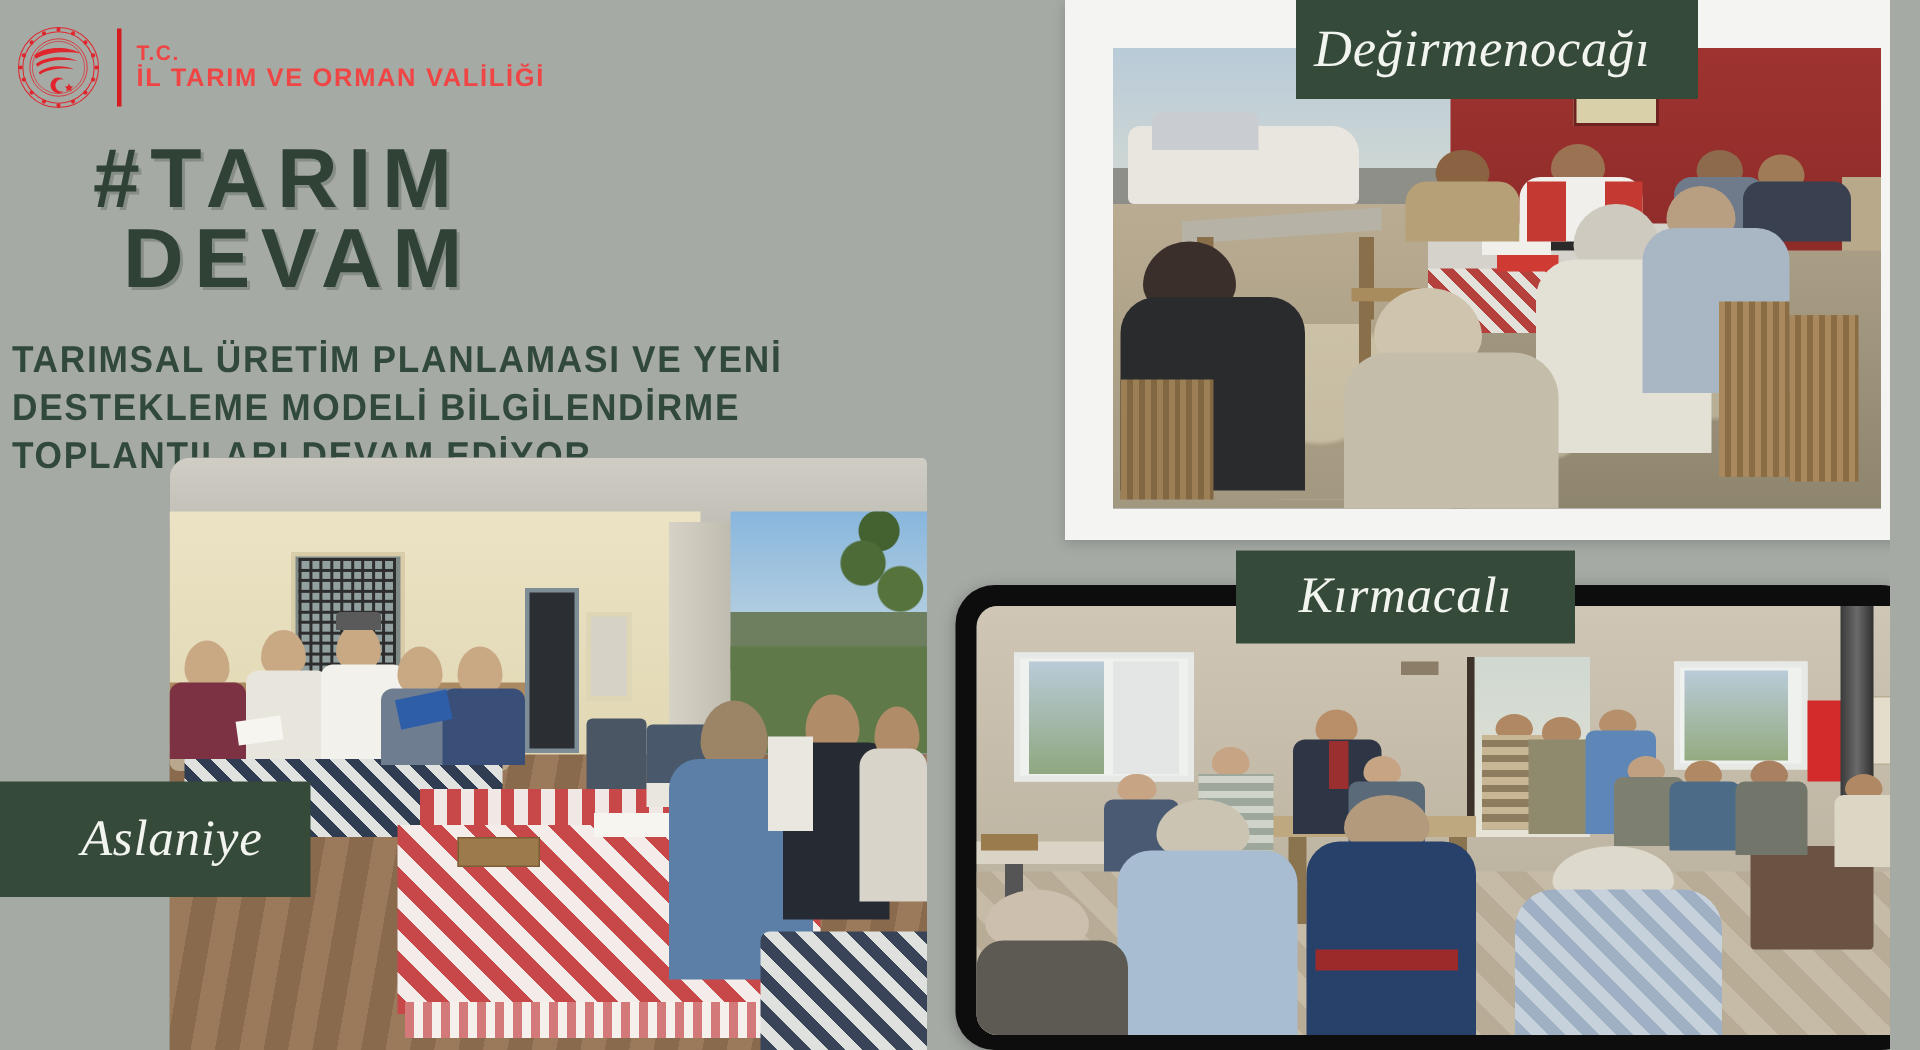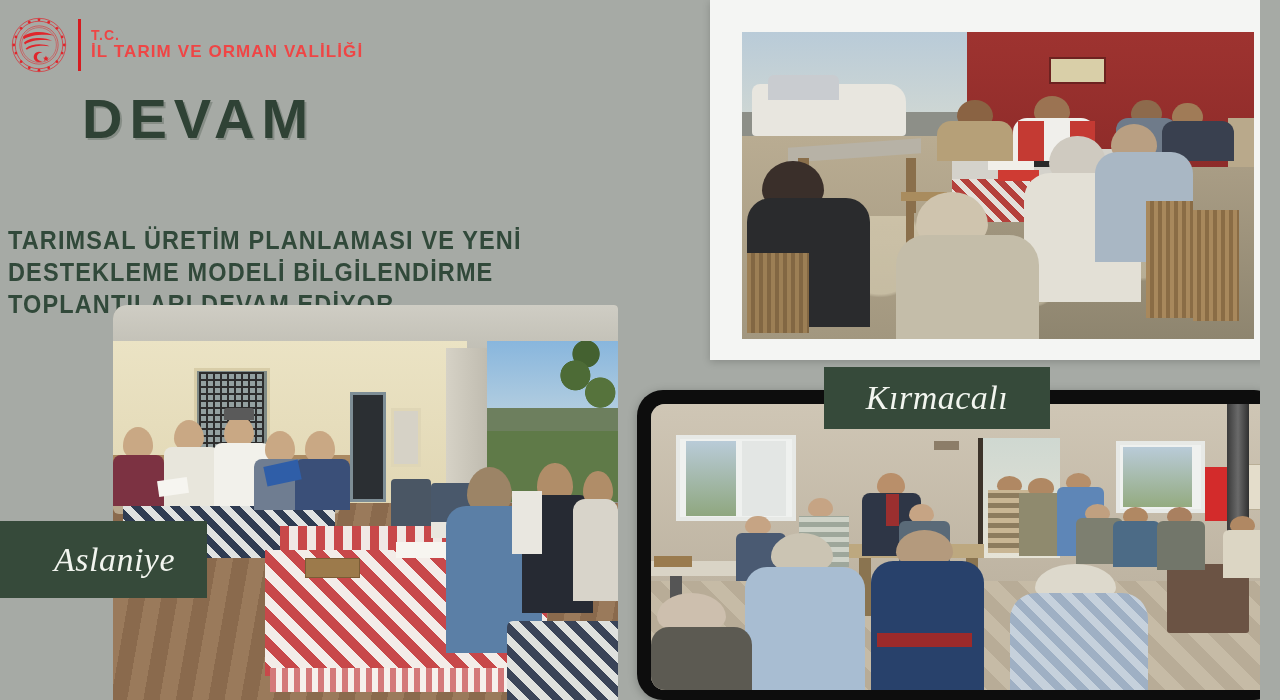--- a/index.html
+++ b/index.html
@@ -243,20 +243,21 @@
       <path d="M62 68.5 l1.6 3 3.3 .4 -2.4 2.3 .6 3.3 -3.1 -1.6 -3.1 1.6 .6 -3.3 -2.4 -2.3 3.3 -.4 Z" fill="#e0262c"></path>
     </svg>
     <div class="brand-divider"></div>
     <div class="brand-text">
       <span class="brand-line1">T.C.</span>
       <span class="brand-line3">İL TARIM VE ORMAN VALİLİĞİ</span>
     </div>
   </div>
 
   <div class="headline">
+    <span>#TARIM</span>
     <span class="headline-line2">DEVAM</span>
   </div>
 
   <div class="subtitle">TARIMSAL ÜRETİM PLANLAMASI VE YENİ DESTEKLEME MODELİ BİLGİLENDİRME TOPLANTILARI DEVAM EDİYOR</div>
 
   <div class="photo-degirmenocagi-frame"></div>
   <div class="photo photo-degirmenocagi">
     <div class="scene">
 
       <div class="sbar" style="left:0;top:0;width:45%;height:26%;background:linear-gradient(#b9cbd8,#cdd6d4);"></div>
@@ -308,20 +309,21 @@
       <div class="sfig" style="left:4%;top:42%;width:12%;height:16%;background:#3a2f2a;"></div>
       <div class="sbar" style="left:1%;top:54%;width:24%;height:42%;background:#2a2b2d;border-radius:24px 24px 0 0;"></div>
       <div class="sfig" style="left:34%;top:52%;width:14%;height:18%;background:#cfc4ae;"></div>
       <div class="sbar" style="left:30%;top:66%;width:28%;height:34%;background:#c4bda9;border-radius:30px 30px 0 0;"></div>
 
       <div class="sbar" style="left:79%;top:55%;width:9%;height:38%;background:repeating-linear-gradient(90deg,#a8885c 0 4px,#8a6c45 4px 8px);"></div>
       <div class="sbar" style="left:88%;top:58%;width:9%;height:36%;background:repeating-linear-gradient(90deg,#a8885c 0 4px,#8a6c45 4px 8px);"></div>
       <div class="sbar" style="left:1%;top:72%;width:12%;height:26%;background:repeating-linear-gradient(90deg,#9c7f55 0 4px,#826743 4px 8px);"></div>
     </div>
   </div>
+  <div class="name-band band-degirmenocagi">Değirmenocağı</div>
 
   <div class="photo-kirmacali-frame"></div>
   <div class="photo photo-kirmacali">
     <div class="scene">
 
       <div class="sbar" style="left:0;top:0;width:100%;height:66%;background:linear-gradient(180deg,#cfc6b5,#bdb3a1);"></div>
 
       <div class="sbar" style="left:0;top:62%;width:100%;height:38%;background:repeating-linear-gradient(45deg,#c6bba6 0 14px,#b8ac97 14px 28px);"></div>
 
       <div class="sbar" style="left:4%;top:11%;width:19%;height:30%;background:#eff1ef;border:4px solid #e7e9e6;"></div>

